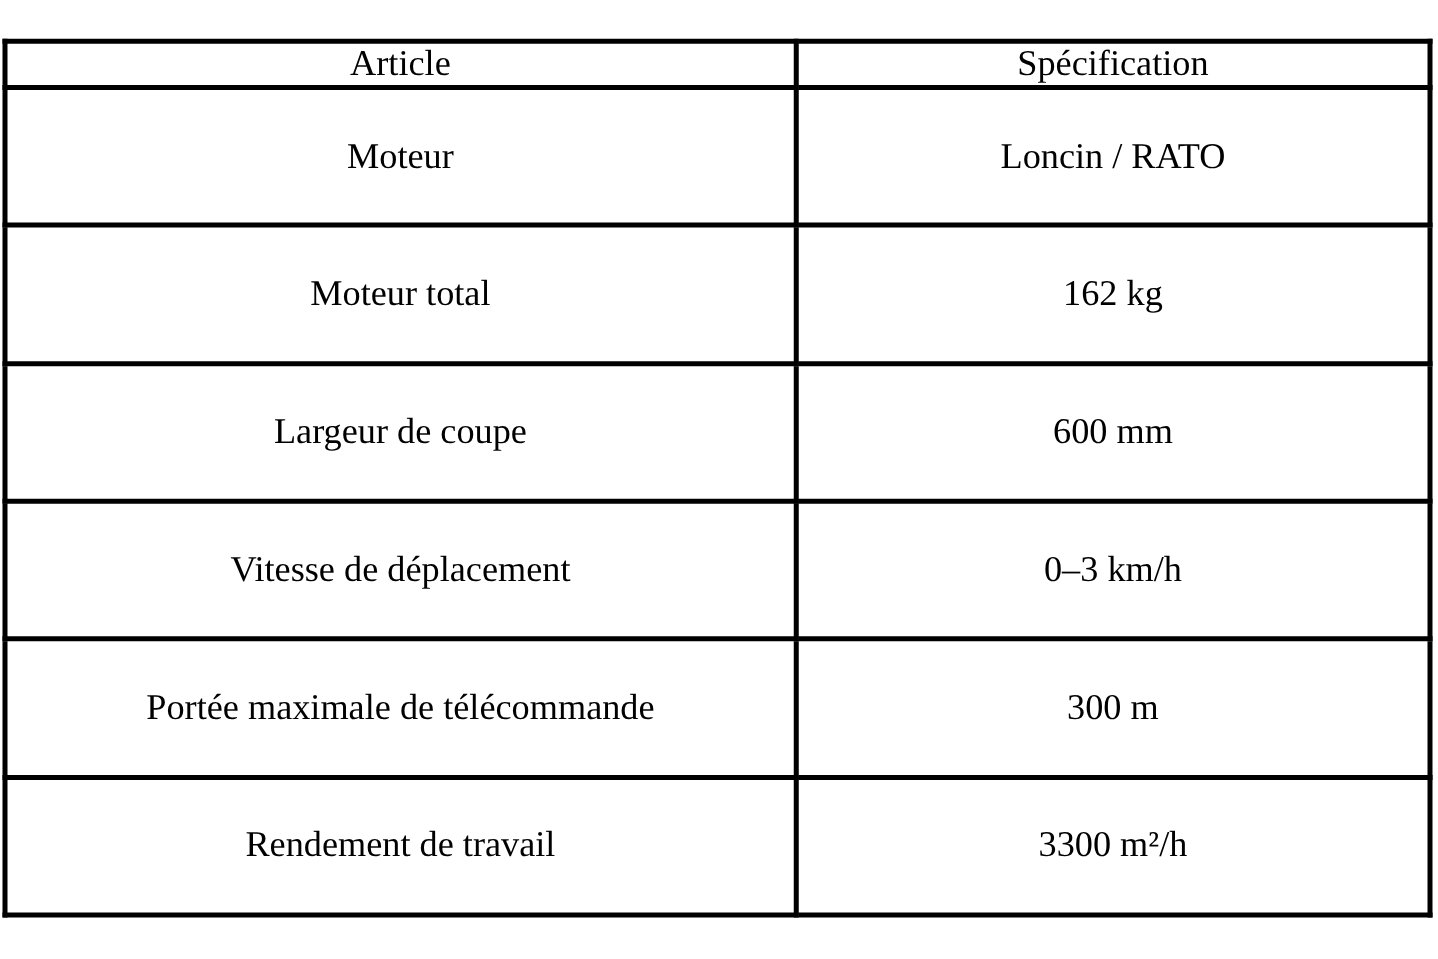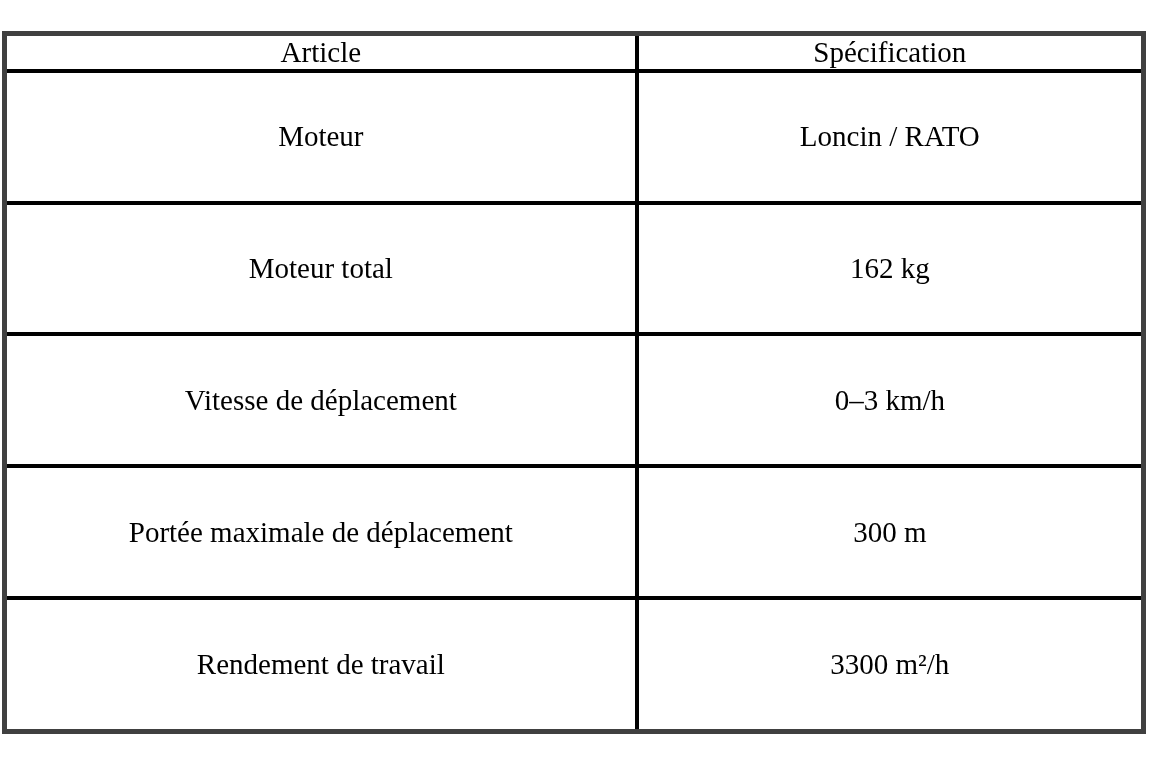--- a/index.html
+++ b/index.html
@@ -30,21 +30,21 @@
   table.spec-table td {
     border: 4px solid #000000;
     text-align: center;
     vertical-align: middle;
     font-size: 29px;
     font-weight: normal;
     color: #000000;
     padding: 0 10px;
   }
   table.spec-table {
-    border: 5px solid #404040;
+    border: 2px solid #404040;
   }
   col.col-article { width: 55.5%; }
   col.col-spec    { width: 44.5%; }
 </style>
 </head>
 <body>
 
 <div class="page">
   <table class="spec-table">
     <colgroup>
@@ -60,25 +60,29 @@
     <tbody>
       <tr>
         <td>Moteur</td>
         <td>Loncin / RATO</td>
       </tr>
       <tr>
         <td>Moteur total</td>
         <td>162 kg</td>
       </tr>
       <tr>
+        <td>Largeur de coupe</td>
+        <td>600 mm</td>
+      </tr>
+      <tr>
         <td>Vitesse de déplacement</td>
         <td>0–3 km/h</td>
       </tr>
       <tr>
-        <td>Portée maximale de déplacement</td>
+        <td>Portée maximale de télécommande</td>
         <td>300 m</td>
       </tr>
       <tr>
         <td>Rendement de travail</td>
         <td>3300 m²/h</td>
       </tr>
     </tbody>
   </table>
 </div>
 

